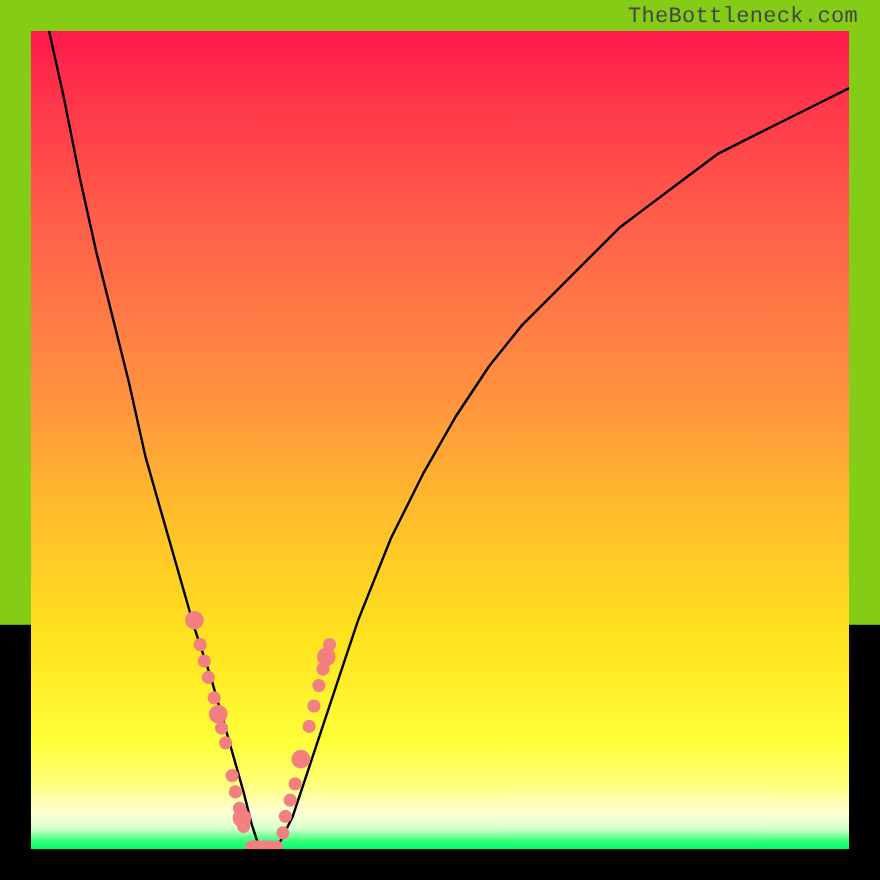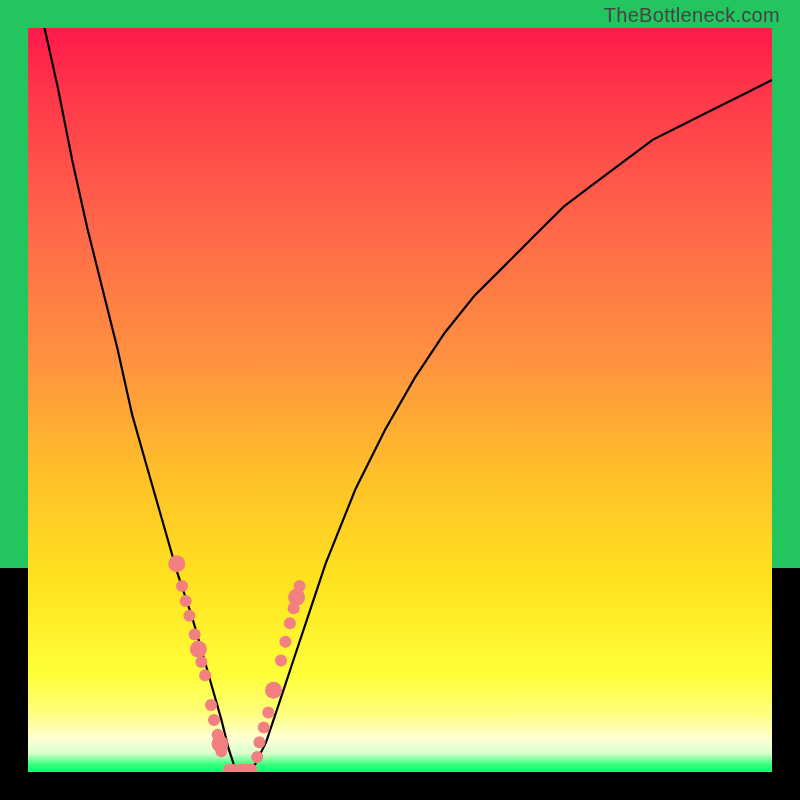--- a/index.html
+++ b/index.html
@@ -8,21 +8,22 @@
     width: 800px;
     height: 800px;
     overflow: hidden;
     background: #000;
     font-family: Arial, Helvetica, sans-serif;
   }
   .frame {
     position: absolute;
     left: 0; top: 0;
     width: 800px; height: 568px;
-    background: #22c55e;
+    background: #84cc16;
+    font-family: Liberation Mono, monospace;
   }
   .plot-area {
     position: absolute;
     left: 28px;
     top: 28px;
     width: 744px;
     height: 744px;
     overflow: hidden;
   }
   .gradient {

